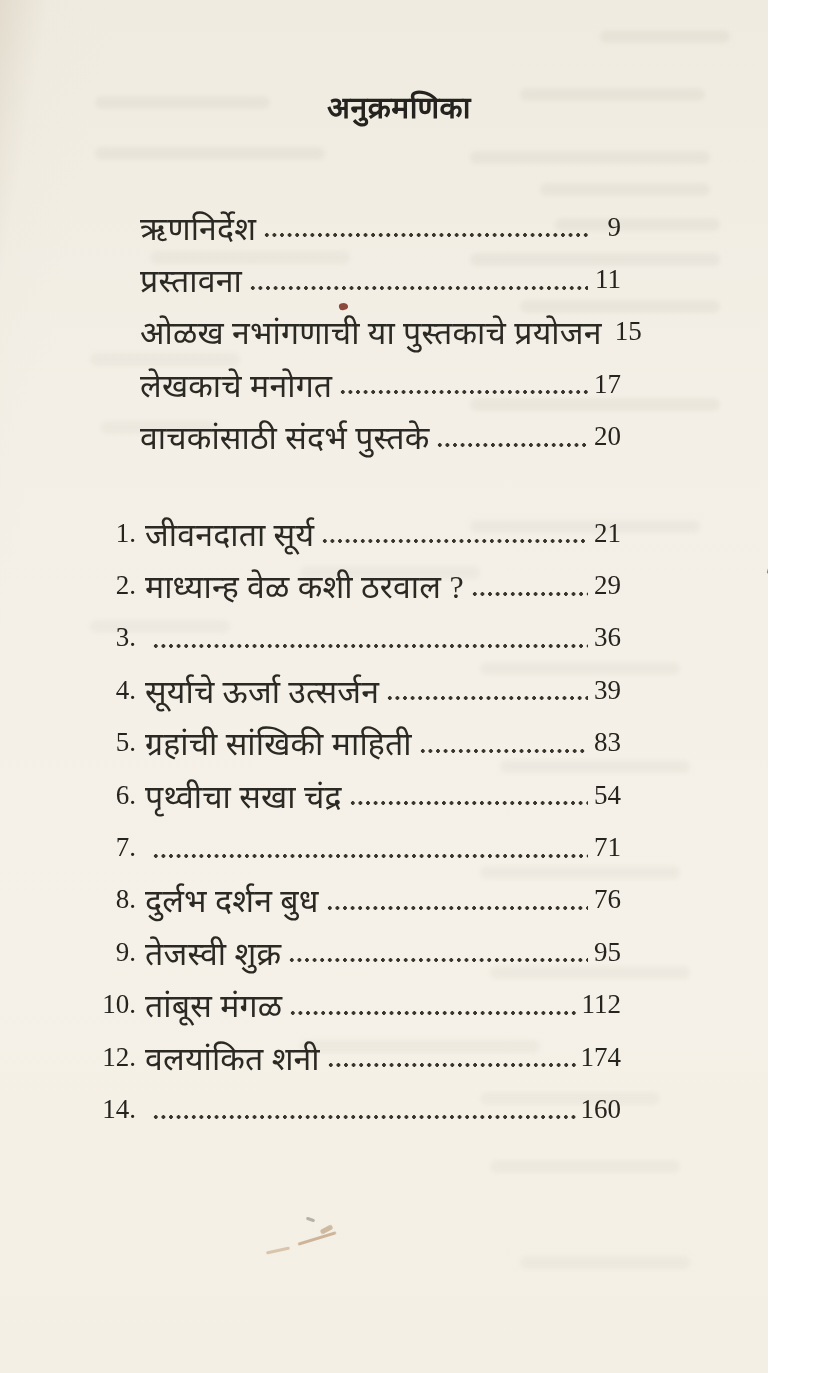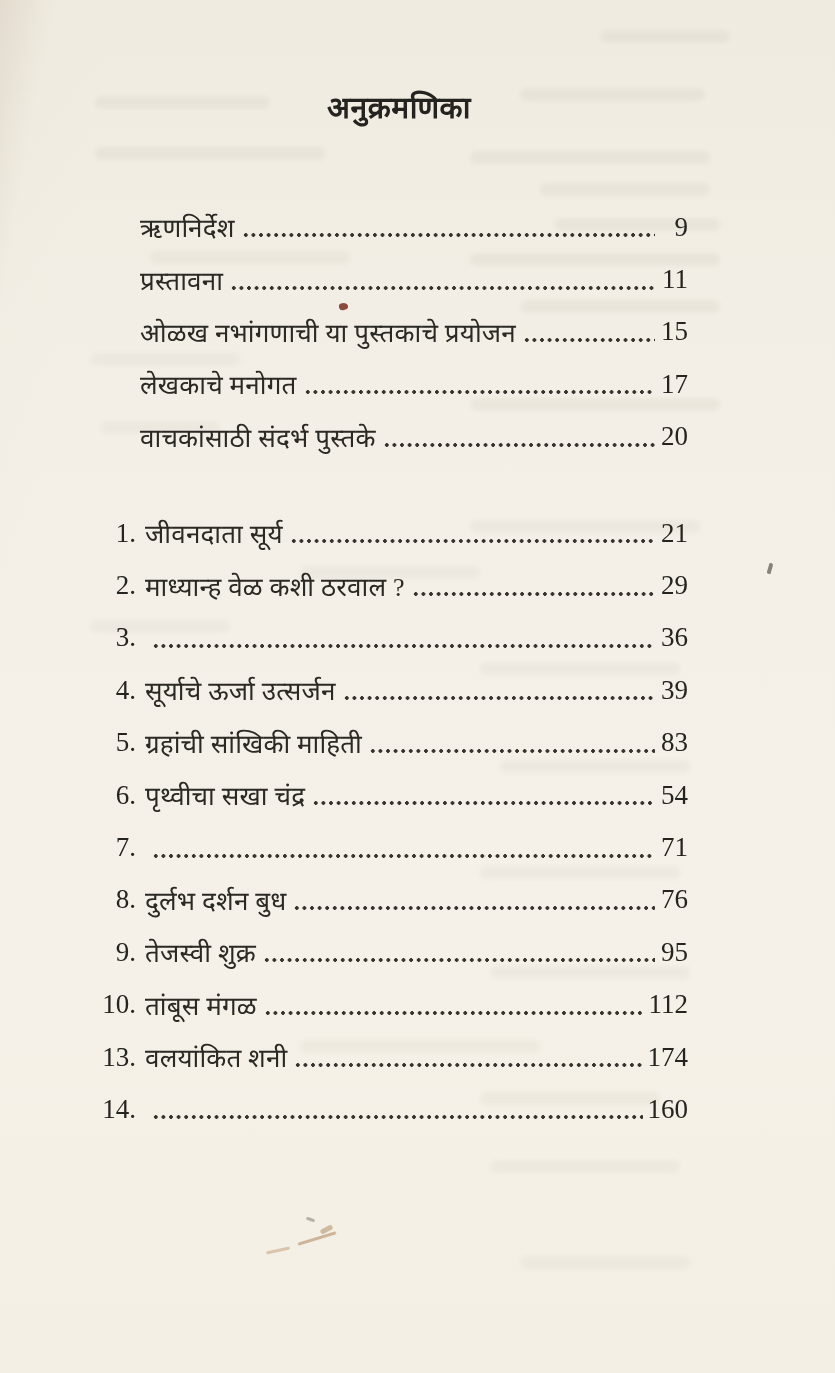--- a/index.html
+++ b/index.html
@@ -1,20 +1,20 @@
 <!DOCTYPE html>
 <html><head>
 <meta charset="utf-8">
 <style>
   html, body { margin: 0; padding: 0; }
   body { width: 835px; height: 1373px; font-family: "Liberation Serif", "DejaVu Serif", serif; }
 
   .page {
     position: relative;
-    width: 835px;
+    width: 768px;
     height: 1373px;
     overflow: hidden;
     background-color: #f3efe6;
     background-image:
       linear-gradient(100deg, rgba(209,200,184,0.45) 0%, rgba(236,231,220,0.18) 5%, rgba(0,0,0,0) 11%),
       linear-gradient(180deg, #f0ebe0 0%, #f3efe6 28%, #f5f1e8 68%, #f3efe4 100%);
     color: #2e2c27;
   }
 
   
@@ -50,21 +50,21 @@
     flex: none;
     width: 36px;
     margin-right: 9px;
     text-align: right;
     font-size: 27px;
     color: #26241f;
   }
 
   .etitle {
     flex: none;
-    font-size: 26px;
+    font-size: 32px;
     letter-spacing: 0.2px;
     white-space: nowrap;
     color: #2b2923;
   }
 
   .leader {
     flex: 1;
     height: 12px;
     position: relative;
     top: 8px;
@@ -233,21 +233,21 @@
       <span class="leader"></span>
       <span class="pnum">95</span>
     </div>
       <div class="row">
       <span class="num">10.</span>
       <span class="etitle">तांबूस मंगळ</span>
       <span class="leader"></span>
       <span class="pnum">112</span>
     </div>
       <div class="row">
-      <span class="num">13.</span>
+      <span class="num">12.</span>
       <span class="etitle">वलयांकित शनी</span>
       <span class="leader"></span>
       <span class="pnum">174</span>
     </div>
       <div class="row">
       <span class="num">14.</span>
       <span class="leader"></span>
       <span class="pnum">160</span>
     </div>
     </div>

